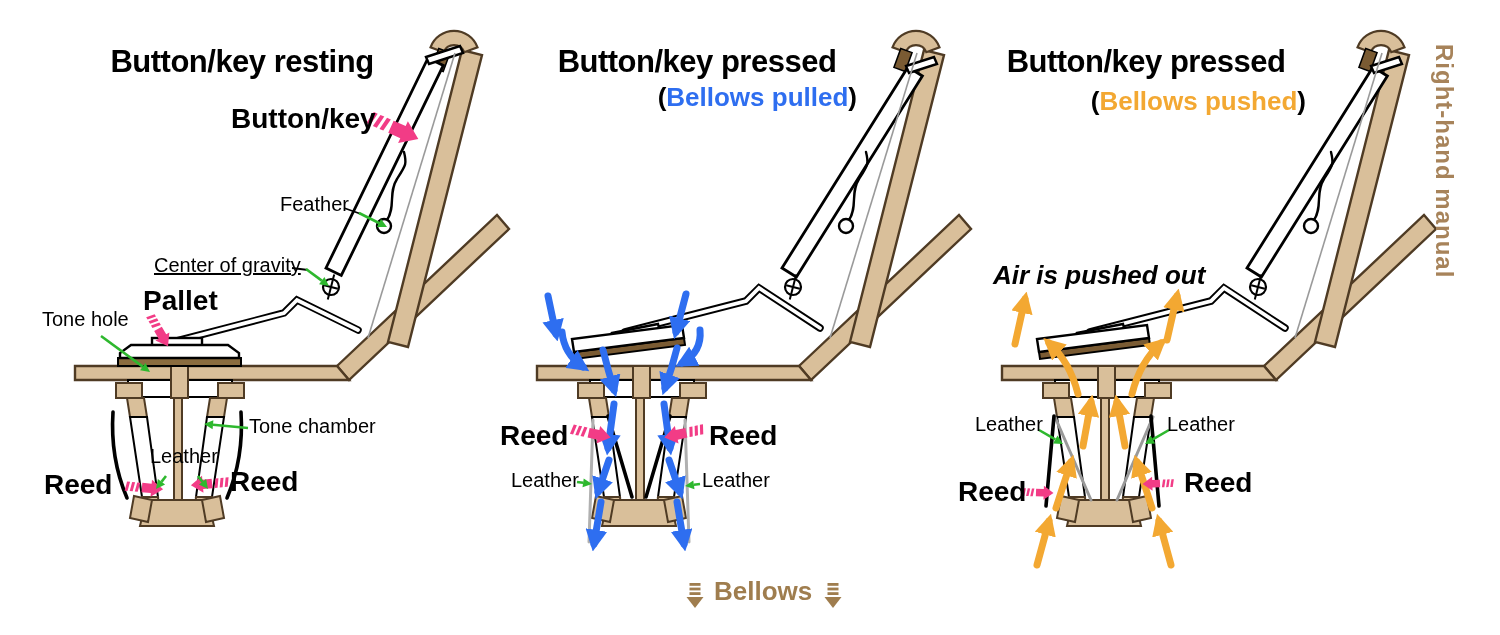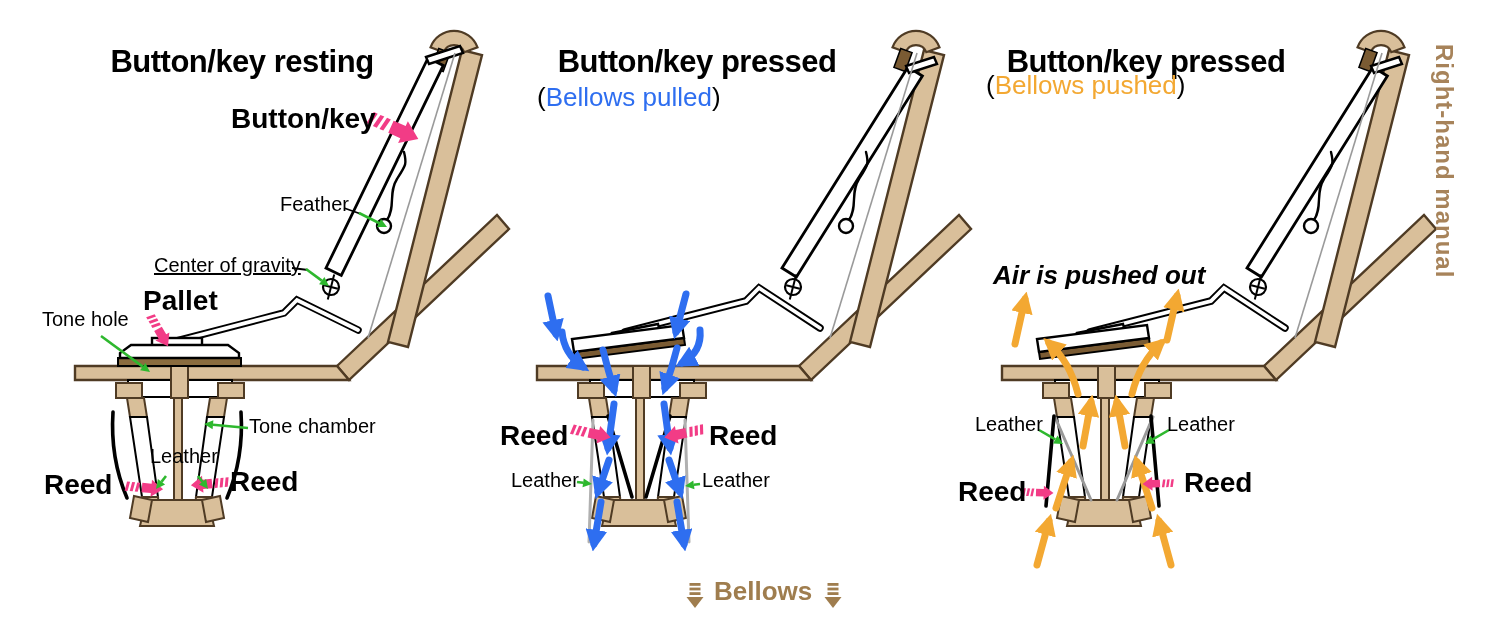--- a/index.html
+++ b/index.html
@@ -1,21 +1,21 @@
 <!DOCTYPE html>
 <html><head>
 <meta charset="utf-8">
 <style>
   html,body{margin:0;padding:0;background:#fff;}
   #stage{position:relative;width:1500px;height:635px;background:#fff;overflow:hidden;
          font-family:"Liberation Sans",sans-serif;padding-left:10px;}
   #diagram-svg{position:absolute;left:0;top:0;}
   .lbl{position:absolute;color:#000;white-space:nowrap;line-height:1.05;}
   .title{font-size:31px;font-weight:bold;text-align:center;width:320px;letter-spacing:-0.5px;}
-  .sub{font-size:26px;font-weight:normal;text-align:left;width:320px;}
+  .sub{font-size:26px;font-weight:bold;text-align:right;width:320px;}
   .big{font-size:28px;font-weight:bold;}
   .small{font-size:20px;}
   .air{font-size:26px;font-weight:bold;font-style:italic;}
   .side{font-size:24px;font-weight:bold;color:#a7835a;writing-mode:vertical-rl;letter-spacing:1px;}
   .bellows-txt{font-size:26px;font-weight:bold;color:#9f7d4e;}
   .blue-t{color:#2e6ef0;}
   .orange-t{color:#f3a832;}
 </style>
 </head>
 <body>
@@ -288,21 +288,21 @@
   <div class="lbl big" style="left:230px;top:467px;">Reed</div>
 
   <div class="lbl title" style="left:537px;top:46px;">Button/key pressed</div>
   <div class="lbl sub" style="left:537px;top:84px;"><span>(</span><span class="blue-t">Bellows pulled</span><span>)</span></div>
   <div class="lbl big" style="left:500px;top:421px;">Reed</div>
   <div class="lbl big" style="left:709px;top:421px;">Reed</div>
   <div class="lbl small" style="left:511px;top:470px;">Leather</div>
   <div class="lbl small" style="left:702px;top:470px;">Leather</div>
 
   <div class="lbl title" style="left:986px;top:46px;">Button/key pressed</div>
-  <div class="lbl sub" style="left:986px;top:72px;"><span>(</span><span class="orange-t">Bellows pushed</span><span>)</span></div>
+  <div class="lbl sub" style="left:986px;top:88px;"><span>(</span><span class="orange-t">Bellows pushed</span><span>)</span></div>
   <div class="lbl air" style="left:993px;top:262px;">Air is pushed out</div>
   <div class="lbl small" style="left:975px;top:414px;">Leather</div>
   <div class="lbl small" style="left:1167px;top:414px;">Leather</div>
   <div class="lbl big" style="left:958px;top:477px;">Reed</div>
   <div class="lbl big" style="left:1184px;top:468px;">Reed</div>
 
   <div class="lbl side" style="left:1432px;top:44px;">Right-hand manual</div>
   <div class="lbl bellows-txt" style="left:714px;top:578px;">Bellows</div>
 </div>
 

